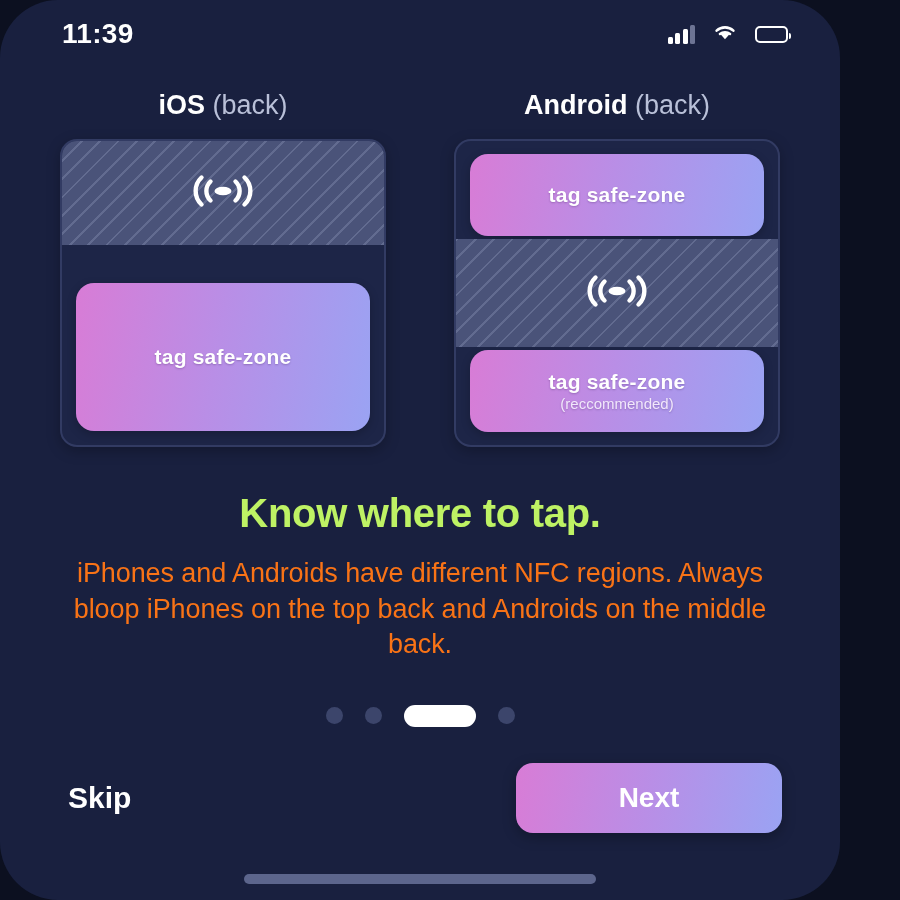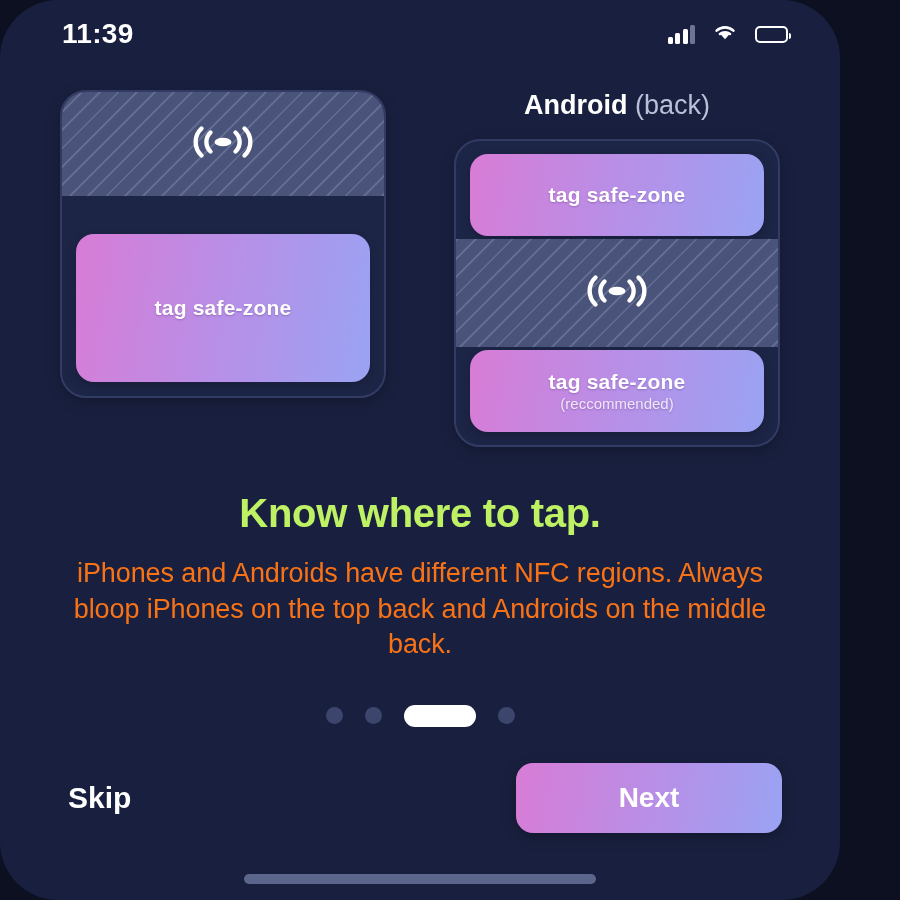--- a/index.html
+++ b/index.html
@@ -105,21 +105,21 @@
   }
   .diagram-title .muted {
     color: #b9c0d8;
     font-weight: normal;
   }
 
   .device {
     height: 308px;
     background: #1d2547;
     border: 2px solid #323b63;
-    border-radius: 26px;
+    border-radius: 17px;
     overflow: hidden;
     display: flex;
     flex-direction: column;
     box-shadow: 0 4px 14px rgba(0,0,0,0.25);
   }
 
   .nfc-band {
     flex: none;
     background:
       repeating-linear-gradient(
@@ -284,20 +284,24 @@
       </span>
       <span class="battery-icon">
         <span class="battery-fill"></span>
       </span>
     </div>
   </div>
 
   <div class="diagrams">
 
     <div class="diagram">
+      <div class="diagram-title">
+        <span>iOS</span>
+        <span class="muted">(back)</span>
+      </div>
       <div class="device">
         <div class="nfc-band" style="height:104px">
           <span class="nfc-glyph">
             <svg width="66" height="34" viewBox="0 0 66 34">
               <ellipse cx="33" cy="17" rx="8.5" ry="4.3" fill="#ffffff"></ellipse>
               <path d="M20.5 7.5 a13 13 0 0 0 0 19" stroke="#ffffff" stroke-width="4.4" fill="none" stroke-linecap="round"></path>
               <path d="M11.5 3.5 a18.5 18.5 0 0 0 0 27" stroke="#ffffff" stroke-width="4.4" fill="none" stroke-linecap="round"></path>
               <path d="M45.5 7.5 a13 13 0 0 1 0 19" stroke="#ffffff" stroke-width="4.4" fill="none" stroke-linecap="round"></path>
               <path d="M54.5 3.5 a18.5 18.5 0 0 1 0 27" stroke="#ffffff" stroke-width="4.4" fill="none" stroke-linecap="round"></path>
             </svg>

